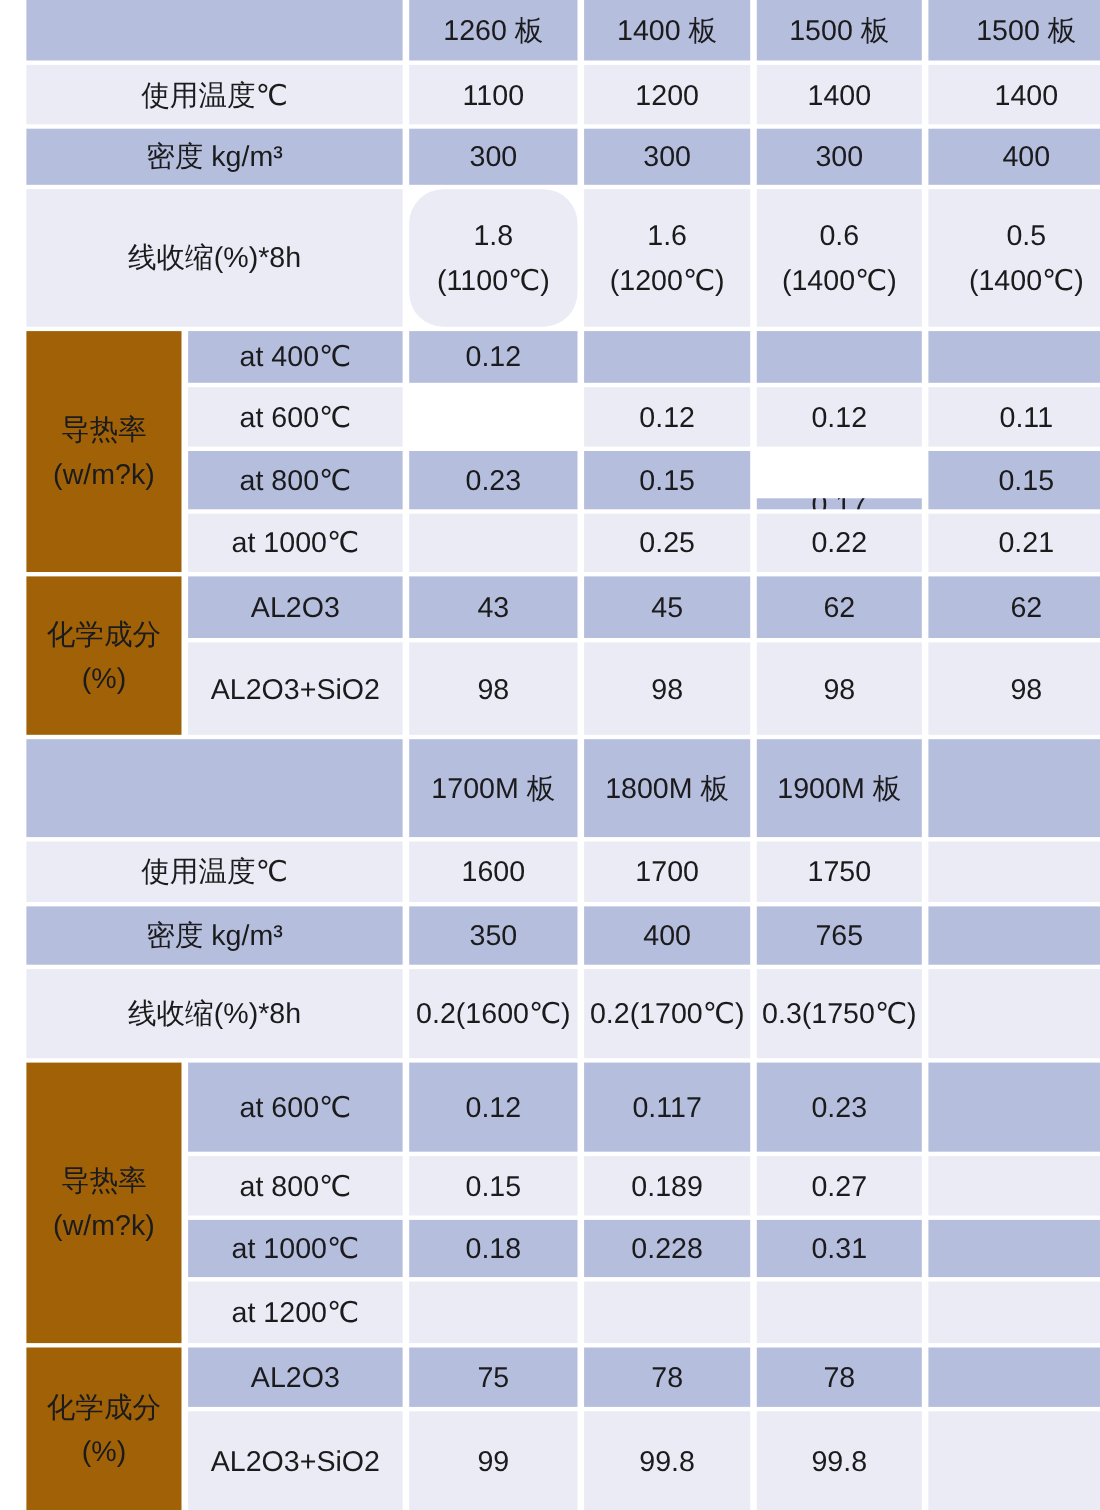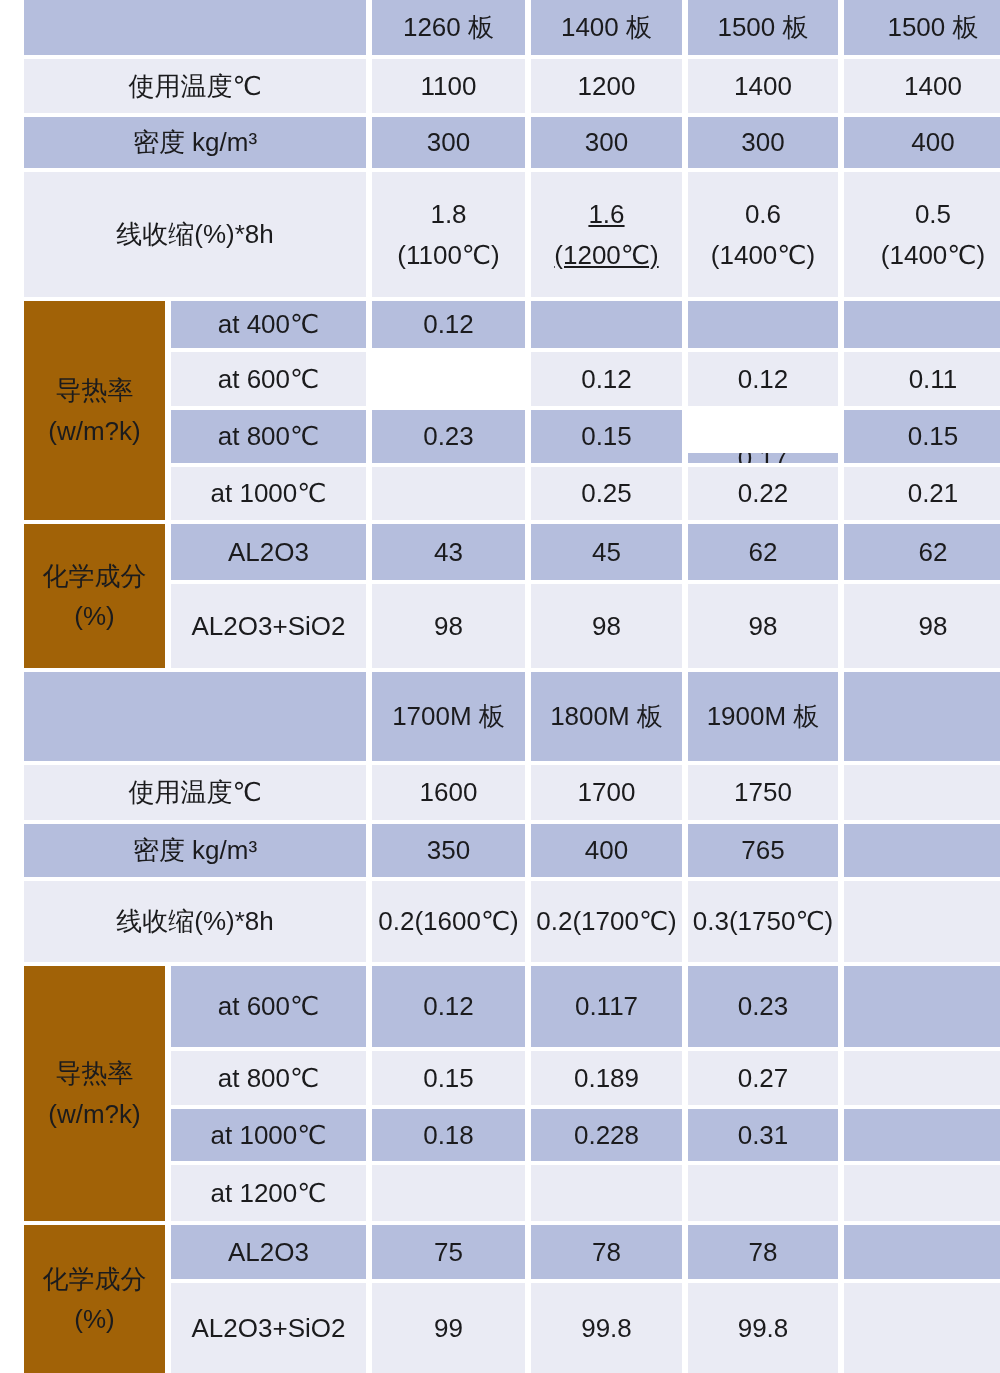--- a/index.html
+++ b/index.html
@@ -37,23 +37,23 @@
       <div class="cell light" style="grid-area: 2 / 3 / 3 / 4;">1100</div>
       <div class="cell light" style="grid-area: 2 / 4 / 3 / 5;">1200</div>
       <div class="cell light" style="grid-area: 2 / 5 / 3 / 6;">1400</div>
       <div class="cell light" style="grid-area: 2 / 6 / 3 / 7;">1400</div>
       <div class="cell purple" style="grid-area: 3 / 1 / 4 / 3;">密度 kg/m³</div>
       <div class="cell purple" style="grid-area: 3 / 3 / 4 / 4;">300</div>
       <div class="cell purple" style="grid-area: 3 / 4 / 4 / 5;">300</div>
       <div class="cell purple" style="grid-area: 3 / 5 / 4 / 6;">300</div>
       <div class="cell purple" style="grid-area: 3 / 6 / 4 / 7;">400</div>
       <div class="cell light" style="grid-area: 4 / 1 / 5 / 3;">线收缩(%)*8h</div>
-      <div class="cell light" style="grid-area: 4 / 3 / 5 / 4;">1.8
+      <div class="cell light" style="grid-area: 4 / 3 / 5 / 4; border-radius: 31px;">1.8
 (1100℃)</div>
-      <div class="cell light" style="grid-area: 4 / 4 / 5 / 5; text-decoration: underline;">1.6
+      <div class="cell light" style="grid-area: 4 / 4 / 5 / 5;">1.6
 (1200℃)</div>
       <div class="cell light" style="grid-area: 4 / 5 / 5 / 6;">0.6
 (1400℃)</div>
       <div class="cell light" style="grid-area: 4 / 6 / 5 / 7;">0.5
 (1400℃)</div>
       <div class="cell purple" style="grid-area: 5 / 2 / 6 / 3;">at 400℃</div>
       <div class="cell purple" style="grid-area: 5 / 3 / 6 / 4;">0.12</div>
       <div class="cell purple" style="grid-area: 5 / 4 / 6 / 5;"></div>
       <div class="cell purple" style="grid-area: 5 / 5 / 6 / 6;"></div>
       <div class="cell purple" style="grid-area: 5 / 6 / 6 / 7;"></div>

